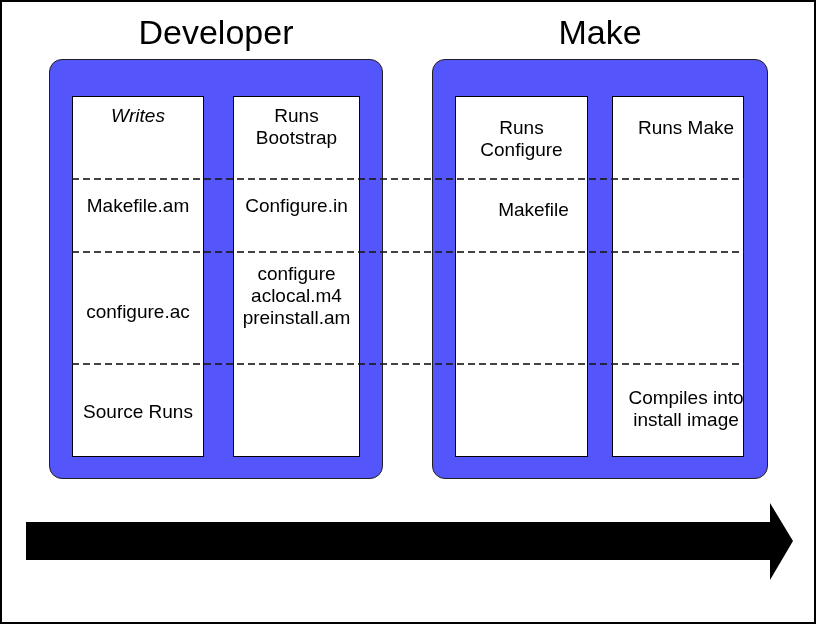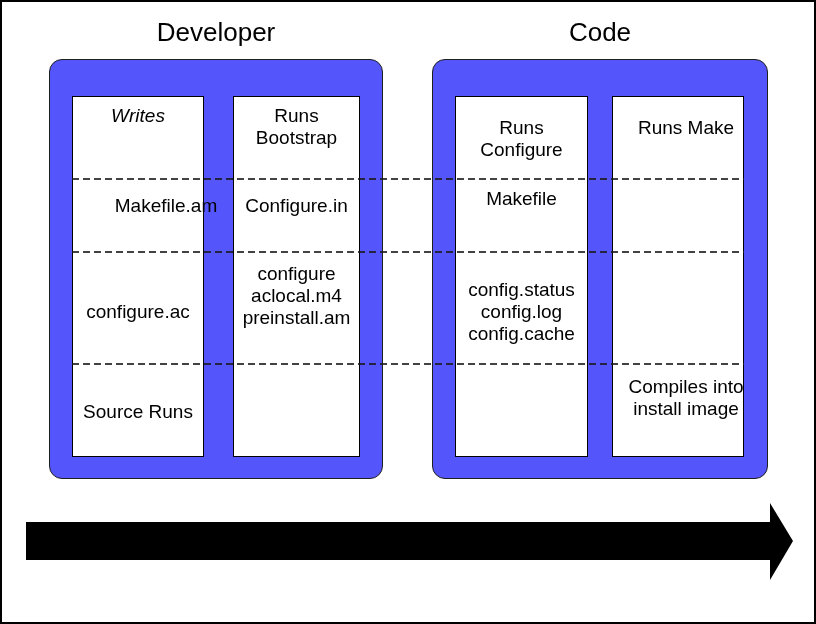--- a/index.html
+++ b/index.html
@@ -22,21 +22,21 @@
     border: 2px solid #000000;
     box-sizing: border-box;
     pointer-events: none;
     z-index: 10;
   }
   .section-title {
     position: absolute;
     top: 11px;
     height: 42px;
     line-height: 42px;
-    font-size: 26px;
+    font-size: 34px;
     text-align: center;
     z-index: 4;
     white-space: nowrap;
   }
   .title-dev { left: 49px;  width: 334px; }
   .title-usr { left: 432px; width: 336px; }
 
   .bluebox {
     position: absolute;
     top: 59px;
@@ -87,48 +87,48 @@
     text-align: center;
     white-space: pre-line;
     z-index: 6;
   }
   .in-col-1 { left: 72px;  width: 132px; }
   .in-col-2 { left: 233px; width: 127px; }
   .in-col-3 { left: 455px; width: 133px; }
   .in-col-4 { left: 612px; width: 148px; }
 
   .t-writes          { top: 105px; font-style: italic; }
-  .t-makefile-am     { top: 195px; padding-left: 28px; }
+  .t-makefile-am     { top: 195px; }
   .t-configure-ac    { top: 281px; margin-top: 20px; }
   .t-source-code     { top: 401px; }
   .t-runs-bootstrap  { top: 105px; }
   .t-makefile-in     { top: 195px; }
   .t-generated-files { top: 263px; }
   .t-runs-configure  { top: 117px; }
-  .t-makefile        { top: 188px; }
+  .t-makefile        { top: 199px; margin-left: 12px; }
   .t-config-outputs  { top: 279px; }
   .t-runs-make       { top: 117px; }
-  .t-compiles        { top: 376px; }
+  .t-compiles        { top: 387px; }
 
   .arrow-svg {
     position: absolute;
     inset: 0;
     z-index: 3;
     pointer-events: none;
   }
 </style>
 </head>
 <body>
 
 <div class="canvas">
 
   <div class="frame"></div>
 
   <div class="section-title title-dev">Developer</div>
-  <div class="section-title title-usr">Code</div>
+  <div class="section-title title-usr">Make</div>
 
   <div class="bluebox box-dev"></div>
   <div class="bluebox box-usr"></div>
 
   <div class="white-col col-1"></div>
   <div class="white-col col-2"></div>
   <div class="white-col col-3"></div>
   <div class="white-col col-4"></div>
 
   <div class="dashed-line divider-1"></div>
@@ -143,23 +143,20 @@
   <div class="cell in-col-2 t-runs-bootstrap">Runs
 Bootstrap</div>
   <div class="cell in-col-2 t-makefile-in">Configure.in</div>
   <div class="cell in-col-2 t-generated-files">configure
 aclocal.m4
 preinstall.am</div>
 
   <div class="cell in-col-3 t-runs-configure">Runs
 Configure</div>
   <div class="cell in-col-3 t-makefile">Makefile</div>
-  <div class="cell in-col-3 t-config-outputs">config.status
-config.log
-config.cache</div>
 
   <div class="cell in-col-4 t-runs-make">Runs Make</div>
   <div class="cell in-col-4 t-compiles">Compiles into
 install image</div>
 
   <svg class="arrow-svg" width="816" height="624" viewBox="0 0 816 624">
     <polygon points="26,522 770,522 770,503 793,541 770,580 770,560 26,560" fill="#000000"></polygon>
   </svg>
 
 </div>

